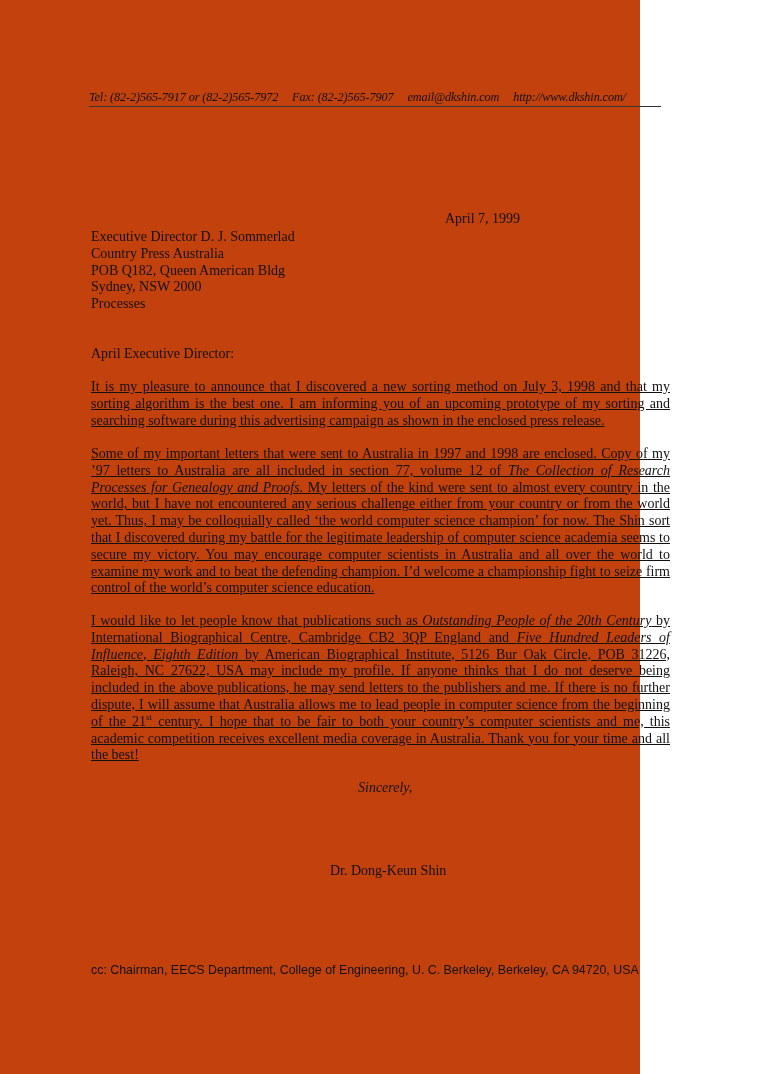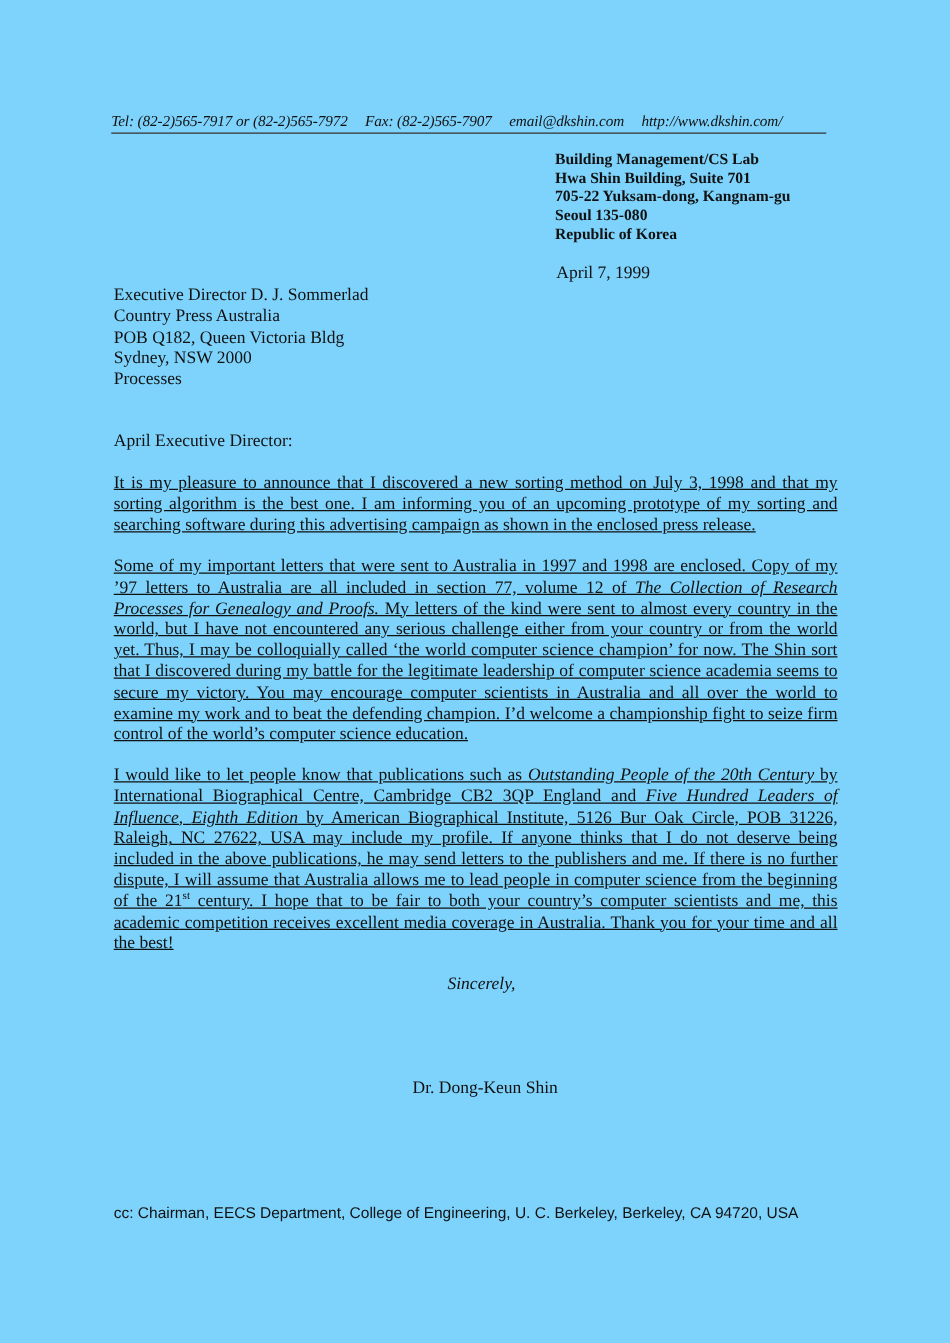--- a/index.html
+++ b/index.html
@@ -1,20 +1,20 @@
 <!DOCTYPE html>
 <html><head>
   <meta charset="utf-8">
   <style>
     html, body { margin: 0; padding: 0; background: #ffffff; }
     body {
       width: 760px; height: 1074px; position: relative; overflow: hidden;
       font-family: "Liberation Serif", serif; color: #111111;
     }
-    .page { position: absolute; left: 0; top: 0; width: 760px; height: 1074px; background: #7dd3fc; }
+    .page { position: absolute; left: 0; top: 0; width: 640px; height: 1074px; background: #c2410c; }
     .header-line {
       position: absolute; left: 89px; top: 90px; width: 572px;
       font-style: italic; font-size: 12.2px; letter-spacing: -0.1px;
       white-space: nowrap; padding-bottom: 1px;
       border-bottom: 1.5px solid #333333;
       word-spacing: 0px;
     }
     .header-line span { margin-right: 11px; }
     .header-line span:last-child { margin-right: 0; }
     .sender {
@@ -50,34 +50,27 @@
 
 <div class="page">
 
   <div class="header-line">
     <span>Tel: (82-2)565-7917 or (82-2)565-7972</span>
     <span>Fax: (82-2)565-7907</span>
     <span>email@dkshin.com</span>
     <span>http://www.dkshin.com/</span>
   </div>
 
-  <div class="sender">
-    <div>Building Management/CS Lab</div>
-    <div>Hwa Shin Building, Suite 701</div>
-    <div>705-22 Yuksam-dong, Kangnam-gu</div>
-    <div>Seoul 135-080</div>
-    <div>Republic of Korea</div>
-  </div>
 
   <div class="date">April 7, 1999</div>
 
   <div class="recipient">
     <div>Executive Director D. J. Sommerlad</div>
     <div>Country Press Australia</div>
-    <div>POB Q182, Queen Victoria Bldg</div>
+    <div>POB Q182, Queen American Bldg</div>
     <div>Sydney, NSW 2000</div>
     <div>Processes</div>
   </div>
 
   <div class="salutation">April Executive Director:</div>
 
   <p class="para p1">It is my pleasure to announce that I discovered a new sorting method on July 3, 1998 and that my sorting algorithm is the best one.   I am informing you of an upcoming prototype of my sorting and searching software during this advertising campaign as shown in the enclosed press release.</p>
 
   <p class="para p2"><span>Some of my important letters that were sent to Australia in 1997 and 1998 are enclosed.   Copy of my ’97 letters to Australia are all included in section 77, volume 12 of </span><i>The Collection of Research Processes for Genealogy and Proofs.</i><span>   My letters of the kind were sent to almost every country in the world, but I have not encountered any serious challenge either from your country or from the world yet.   Thus, I may be colloquially called ‘the world computer science champion’ for now.   The Shin sort that I discovered during my battle for the legitimate leadership of computer science academia seems to secure my victory.   You may encourage computer scientists in Australia and all over the world to examine my work and to beat the defending champion.   I’d welcome a championship fight to seize firm control of the world’s computer science education.</span></p>
 

